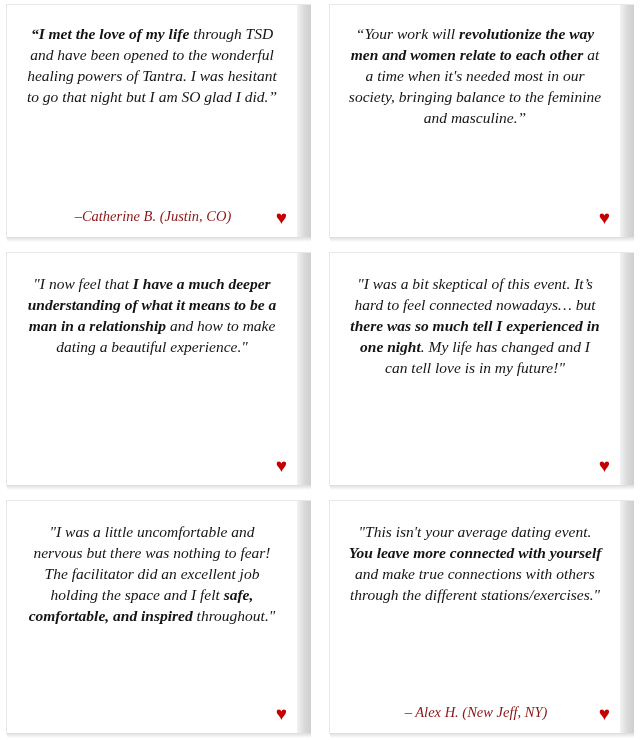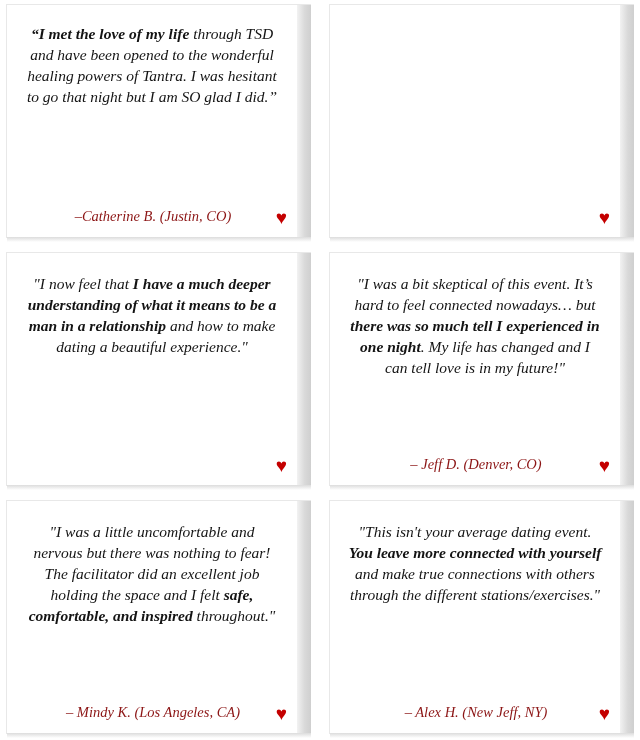--- a/index.html
+++ b/index.html
@@ -115,50 +115,49 @@
       <p class="quote"><b>“I met the love of my life</b> through TSD and have been opened to the wonderful healing powers of Tantra. I was hesitant to go that night but I am SO glad I did.”</p>
       <div class="attrib-row">
         <span class="attribution">–Catherine B. (Justin, CO)</span>
         <span class="heart">♥</span>
       </div>
     </div>
   </div>
 
   <div class="card-wrap r1">
     <div class="card">
+      <p class="quote">“Your work will <b>revolutionize the way men and women relate to each other</b> at a time when it's needed most in our society, bringing balance to the feminine and masculine.”</p>
       <div class="attrib-row">
         <span class="heart">♥</span>
       </div>
     </div>
   </div>
 
   <div class="card-wrap r2">
     <div class="card">
       <p class="quote">"I now feel that <b>I have a much deeper understanding of what it means to be a man in a relationship</b> and how to make dating a beautiful experience."</p>
       <div class="attrib-row">
         <span class="heart">♥</span>
       </div>
     </div>
   </div>
 
   <div class="card-wrap r2">
     <div class="card">
       <p class="quote">"I was a bit skeptical of this event. It’s hard to feel connected nowadays… but <b>there was so much tell I experienced in one night</b>. My life has changed and I can tell love is in my future!"</p>
       <div class="attrib-row">
-        <span class="attribution">– Jeff D. (Denver, CO)</span>
         <span class="heart">♥</span>
       </div>
     </div>
   </div>
 
   <div class="card-wrap r3">
     <div class="card">
       <p class="quote">"I was a little uncomfortable and nervous but there was nothing to fear! The facilitator did an excellent job holding the space and I felt <b>safe, comfortable, and inspired</b> throughout."</p>
       <div class="attrib-row">
-        <span class="attribution">– Mindy K. (Los Angeles, CA)</span>
         <span class="heart">♥</span>
       </div>
     </div>
   </div>
 
   <div class="card-wrap r3">
     <div class="card">
       <p class="quote">"This isn't your average dating event. <b>You leave more connected with yourself</b> and make true connections with others through the different stations/exercises."</p>
       <div class="attrib-row">
         <span class="attribution">– Alex H. (New Jeff, NY)</span>

